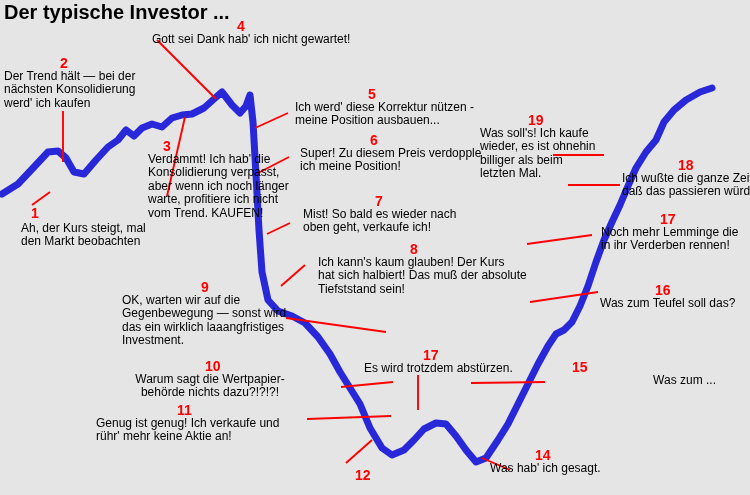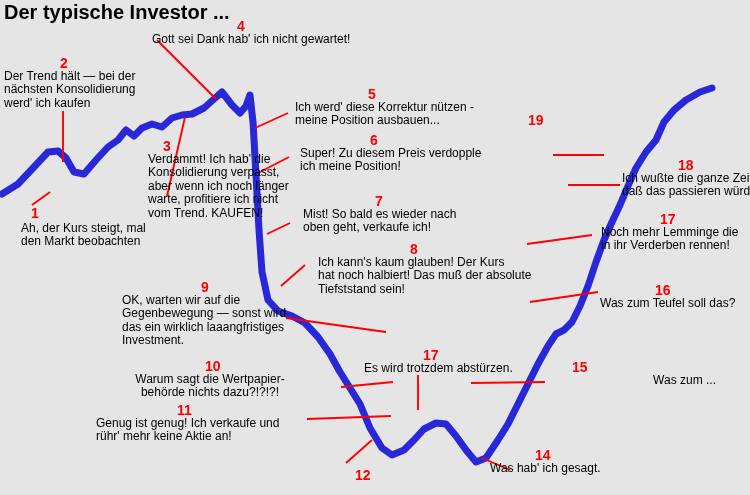--- a/index.html
+++ b/index.html
@@ -116,32 +116,36 @@
 warte, profitiere ich nicht
 vom Trend. KAUFEN!</div>
   <div class="anno lft" style="left:152px; top:33px;  width:300px;">Gott sei Dank hab' ich nicht gewartet!</div>
   <div class="anno lft" style="left:295px; top:101px; width:240px;">Ich werd' diese Korrektur nützen -
 meine Position ausbauen...</div>
   <div class="anno lft" style="left:300px; top:147px; width:240px;">Super! Zu diesem Preis verdopple
 ich meine Position!</div>
   <div class="anno lft" style="left:303px; top:208px; width:230px;">Mist! So bald es wieder nach
 oben geht, verkaufe ich!</div>
   <div class="anno lft" style="left:318px; top:256px; width:270px;">Ich kann's kaum glauben! Der Kurs
-hat noch halbiert! Das muß der absolute
+hat sich halbiert! Das muß der absolute
 Tiefststand sein!</div>
   <div class="anno lft" style="left:122px; top:294px; width:250px;">OK, warten wir auf die
 Gegenbewegung — sonst wird
 das ein wirklich laaangfristiges
 Investment.</div>
   <div class="anno ctr" style="left:95px;  top:373px; width:230px;">Warum sagt die Wertpapier-
 behörde nichts dazu?!?!?!</div>
   <div class="anno lft" style="left:96px;  top:417px; width:250px;">Genug ist genug! Ich verkaufe und
 rühr' mehr keine Aktie an!</div>
   <div class="anno lft" style="left:364px; top:362px; width:220px;">Es wird trotzdem abstürzen.</div>
   <div class="anno lft" style="left:490px; top:462px; width:200px;">Was hab' ich gesagt.</div>
   <div class="anno lft" style="left:556px; top:374px; width:160px;text-align:right;">Was zum ...</div>
   <div class="anno lft" style="left:600px; top:297px; width:200px;">Was zum Teufel soll das?</div>
   <div class="anno lft" style="left:601px; top:226px; width:200px;">Noch mehr Lemminge die
 in ihr Verderben rennen!</div>
   <div class="anno lft" style="left:622px; top:172px; width:210px;">Ich wußte die ganze Zeit,
 daß das passieren würde.</div>
+  <div class="anno lft" style="left:480px; top:127px; width:180px;">Was soll's! Ich kaufe
+wieder, es ist ohnehin
+billiger als beim
+letzten Mal.</div>
 
 </div>
 
 </body></html>

